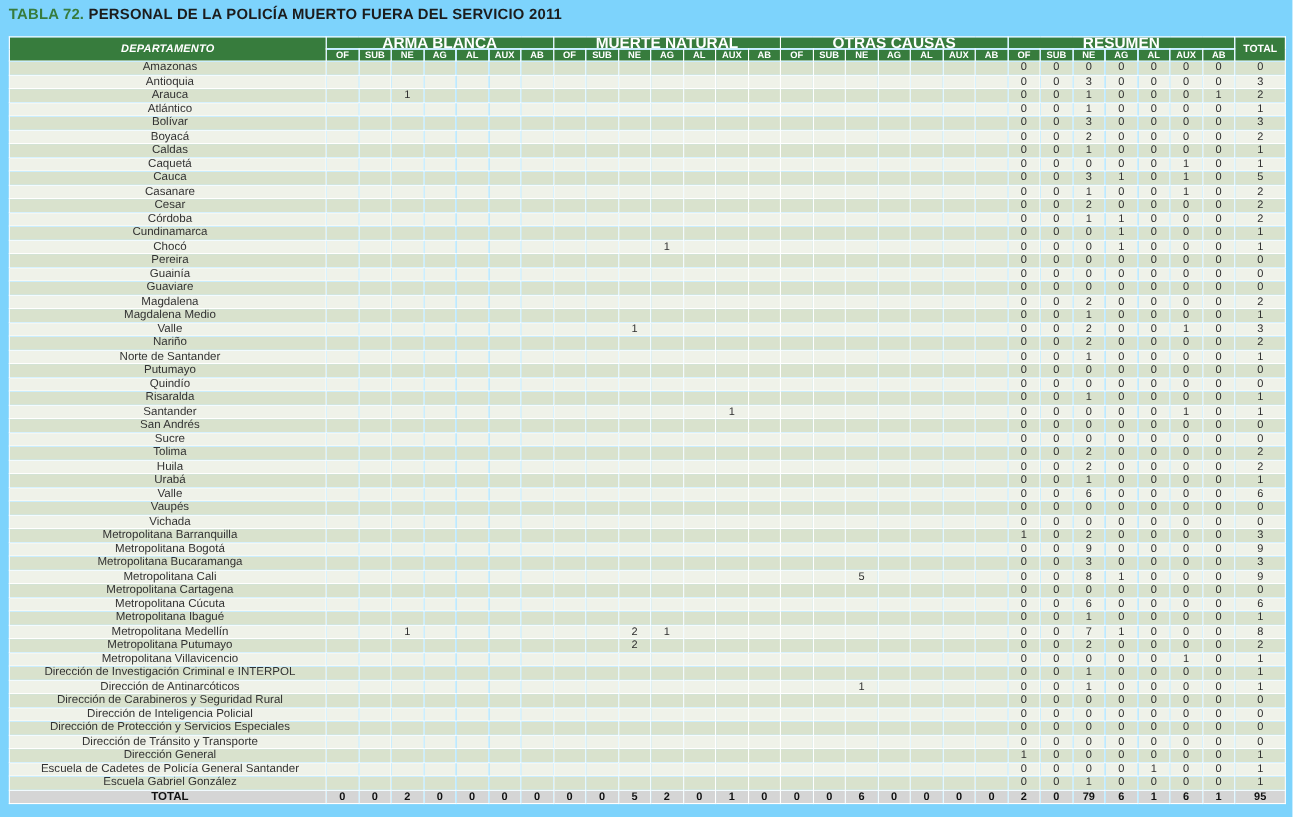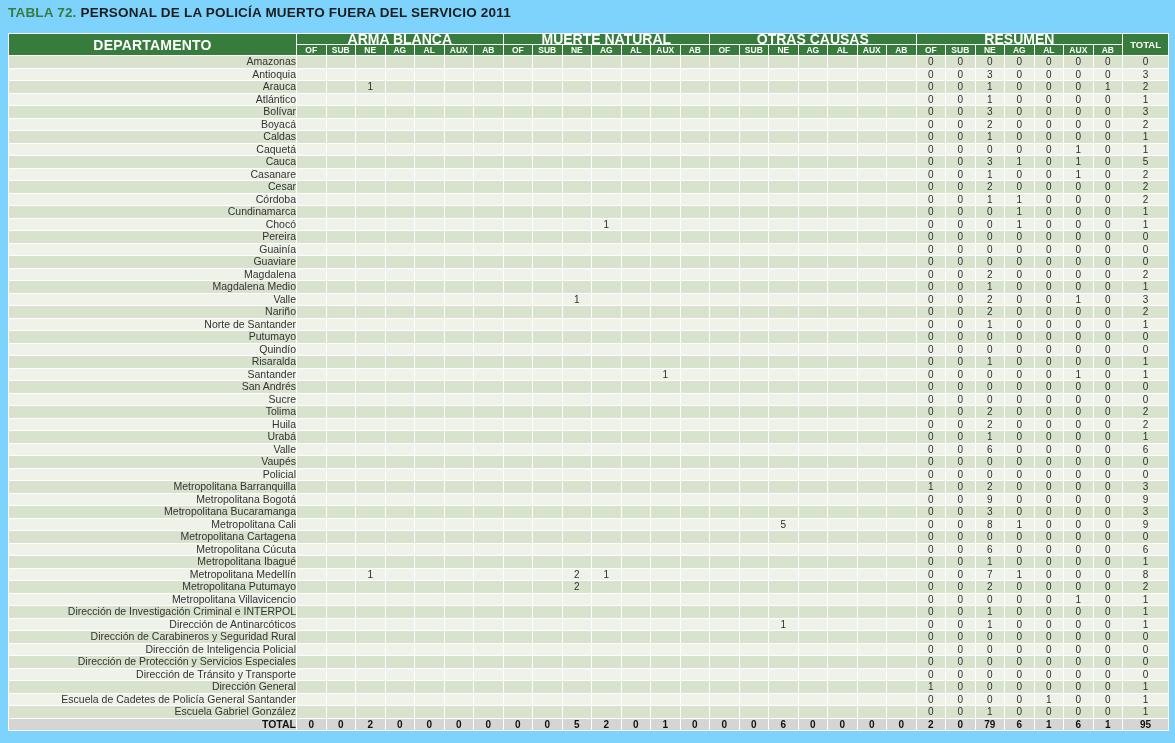--- a/index.html
+++ b/index.html
@@ -15,29 +15,29 @@
     position: absolute; left: 8px; top: 33px; width: 1160px;
     border-collapse: collapse; table-layout: fixed;
   }
   table.grid th, table.grid td { border: 1px solid #ffffff; padding: 0; overflow: hidden; white-space: nowrap; }
 
   thead th {
     background: var(--header_green, #377C3D); color: #ffffff;
     font-weight: bold; text-align: center; vertical-align: middle;
     height: 10px; line-height: 10px; font-size: 14px;
   }
-  thead th.dept-h  { font-size: 14px;  letter-spacing: 0.2px; }
+  thead th.dept-h  { font-size: 10px;  letter-spacing: 0.2px; font-style: italic; }
   thead th.total-h { font-size: 9.5px; }
   thead th.sub-h   { font-size: 8.5px; }
 
   tbody td {
     height: 11.3px; line-height: 11.5px; font-size: 10px;
     color: #2e2e2e; text-align: center; vertical-align: middle;
   }
-  tbody td.dept { text-align: right; padding-left: 4px; font-size: 10.5px; color: #333333; }
+  tbody td.dept { text-align: center; padding-left: 4px; font-size: 10.5px; color: #333333; }
   tr.odd  td { background: var(--row_odd,  #D9E2CD); }
   tr.even td { background: var(--row_even, #EFF2E9); }
   tr.total-row td { background: var(--total_row, #D5D5D5); font-weight: bold; color: #111111; }
   tr.total-row td.dept { font-size: 10.5px; }
 
   .legend { position: absolute; left: 9px; top: 725px; font-size: 10px; color: #1c1c1c; }
 </style>
 </head>
 <body>
 
@@ -1171,21 +1171,21 @@
           <td>0</td>
           <td>0</td>
           <td>0</td>
           <td>0</td>
           <td>0</td>
           <td>0</td>
           <td>0</td>
           <td>0</td>
         </tr>
         <tr class="even">
-          <td class="dept">Policial</td>
+          <td class="dept">Vichada</td>
           <td></td>
           <td></td>
           <td></td>
           <td></td>
           <td></td>
           <td></td>
           <td></td>
           <td></td>
           <td></td>
           <td></td>

